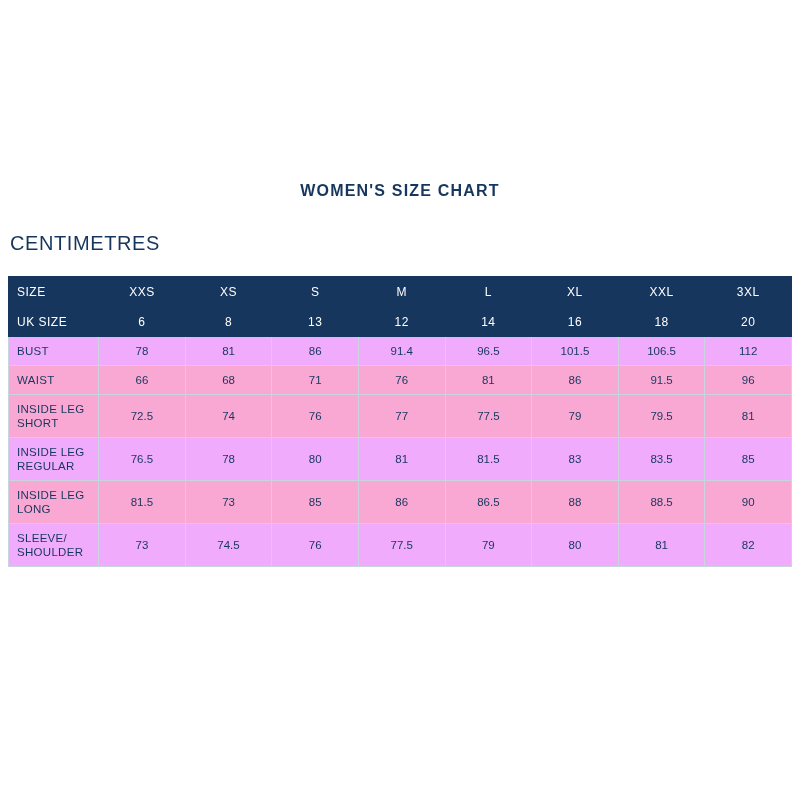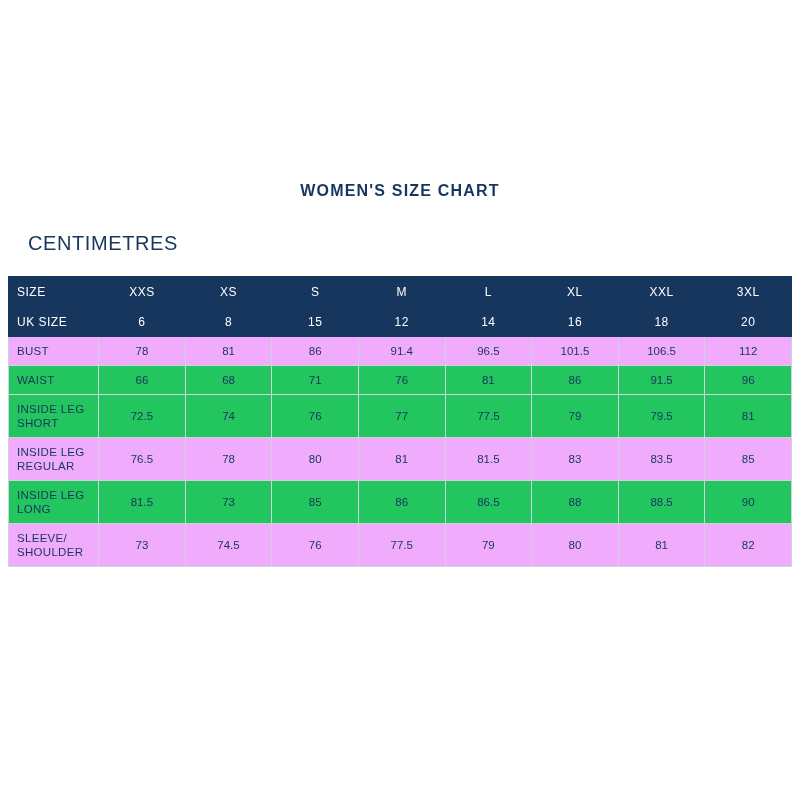--- a/index.html
+++ b/index.html
@@ -24,21 +24,21 @@
     width: 800px;
     text-align: center;
     font-size: 16px;
     font-weight: bold;
     letter-spacing: 1.2px;
     color: #17365d;
   }
   #unit-label {
     position: absolute;
     top: 232px;
-    left: 28px;
+    left: 10px;
     font-size: 20px;
     letter-spacing: 0.6px;
     color: #17365d;
   }
   #table-wrap {
     position: absolute;
     top: 276px;
     left: 8px;
     width: 784px;
   }
@@ -70,21 +70,21 @@
     text-align: left;
     padding-left: 8px;
   }
   td.row-label, th.row-label {
     text-align: left;
     padding-left: 8px;
     font-size: 11.5px;
     letter-spacing: 0.3px;
   }
   tr.shade td {
-    background: #22c55e;
+    background: #f9a8d4;
   }
   tr.plain td {
     background: #f0abfc;
   }
   tr.tall td {
     height: 42px;
   }
   td.row-label {
     line-height: 14px;
   }
@@ -120,21 +120,21 @@
           <th>M</th>
           <th>L</th>
           <th>XL</th>
           <th>XXL</th>
           <th>3XL</th>
         </tr>
         <tr class="header-row">
           <th class="row-label">UK SIZE</th>
           <th>6</th>
           <th>8</th>
-          <th>15</th>
+          <th>13</th>
           <th>12</th>
           <th>14</th>
           <th>16</th>
           <th>18</th>
           <th>20</th>
         </tr>
       </thead>
       <tbody>
 
         <tr class="plain">

